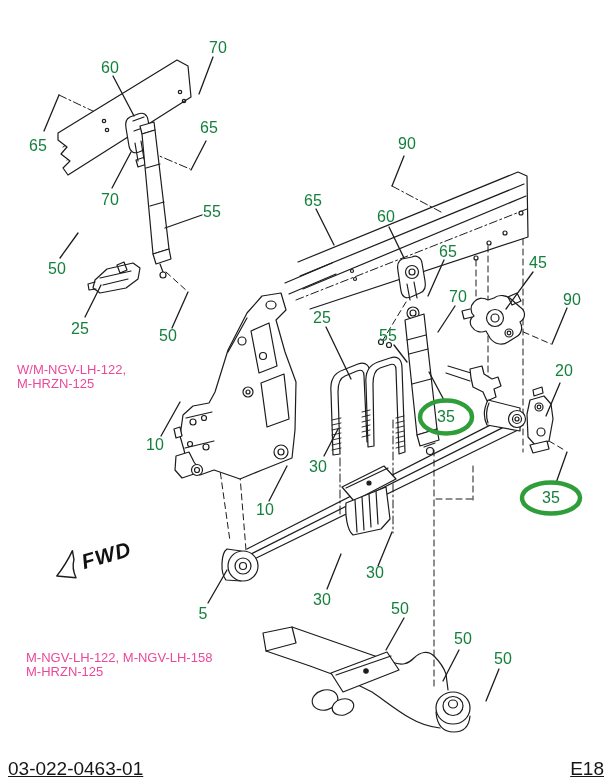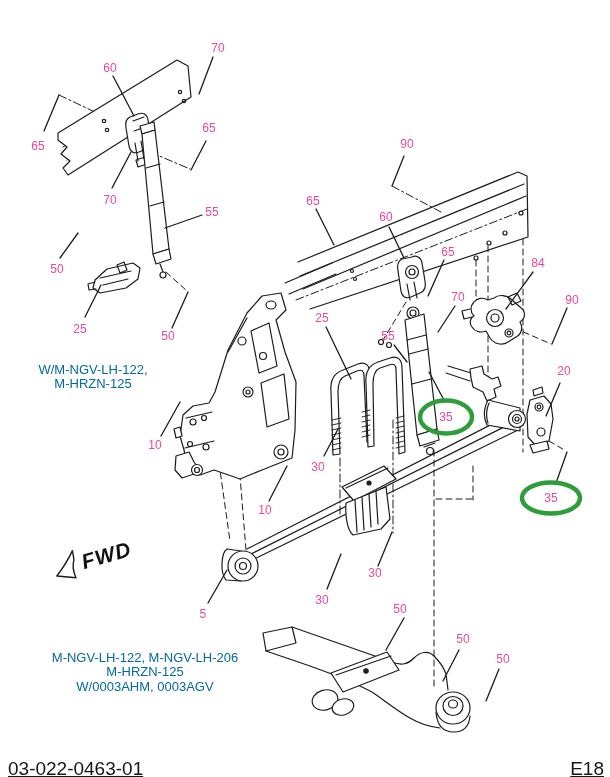--- a/index.html
+++ b/index.html
@@ -1,21 +1,21 @@
 <!DOCTYPE html>
 <html><head>
 <meta charset="utf-8">
 <style>
   html,body{margin:0;padding:0;background:#fff;}
   .stage{position:relative;width:610px;height:777px;background:#fff;
          font-family:"Liberation Sans",sans-serif;overflow:hidden;}
   .art{position:absolute;left:0;top:0;}
-  .co{position:absolute;transform:translate(-50%,-50%);font-size:12px;color:#ec4899;
+  .co{position:absolute;transform:translate(-50%,-50%);font-size:16px;color:#15803d;
       white-space:nowrap;line-height:1;letter-spacing:0.2px;}
-  .note{position:absolute;text-align:center;font-size:13px;color:#0369a1;line-height:14.4px;}
+  .note{position:absolute;text-align:left;font-size:13px;color:#ec4899;line-height:14.4px;}
   .footer{position:absolute;font-size:19px;color:#161616;text-decoration:underline;}
 </style>
 </head>
 <body>
 
 <div class="stage">
 
   <svg class="art" width="610" height="777" viewBox="0 0 610 777" fill="none" stroke="#1c1c1c" stroke-width="1.2" stroke-linecap="round" stroke-linejoin="round">
 
     <g stroke-width="1" stroke-dasharray="8 3 2 3">
@@ -204,21 +204,21 @@
   <span class="co" style="left:110px;top:200px">70</span>
   <span class="co" style="left:212px;top:212px">55</span>
   <span class="co" style="left:57px;top:269px">50</span>
   <span class="co" style="left:80px;top:329px">25</span>
   <span class="co" style="left:168px;top:336px">50</span>
   <span class="co" style="left:155px;top:445px">10</span>
   <span class="co" style="left:407px;top:144px">90</span>
   <span class="co" style="left:313px;top:201px">65</span>
   <span class="co" style="left:386px;top:217px">60</span>
   <span class="co" style="left:448px;top:252px">65</span>
-  <span class="co" style="left:538px;top:263px">84</span>
+  <span class="co" style="left:538px;top:263px">45</span>
   <span class="co" style="left:572px;top:300px">90</span>
   <span class="co" style="left:458px;top:297px">70</span>
   <span class="co" style="left:322px;top:318px">25</span>
   <span class="co" style="left:388px;top:336px">55</span>
   <span class="co" style="left:318px;top:467px">30</span>
   <span class="co" style="left:265px;top:510px">10</span>
   <span class="co" style="left:446px;top:417px">35</span>
   <span class="co" style="left:564px;top:371px">20</span>
   <span class="co" style="left:551px;top:498px">35</span>
   <span class="co" style="left:322px;top:600px">30</span>
@@ -227,21 +227,20 @@
   <span class="co" style="left:400px;top:609px">50</span>
   <span class="co" style="left:463px;top:639px">50</span>
   <span class="co" style="left:503px;top:659px">50</span>
 
   <div class="note" style="left:17px;top:363px;width:152px">
     <div>W/M-NGV-LH-122,</div>
     <div>M-HRZN-125</div>
   </div>
 
   <div class="note" style="left:26px;top:651px;width:238px">
-    <div>M-NGV-LH-122, M-NGV-LH-206</div>
+    <div>M-NGV-LH-122, M-NGV-LH-158</div>
     <div>M-HRZN-125</div>
-    <div>W/0003AHM, 0003AGV</div>
   </div>
 
   <span class="footer" style="left:8px;top:758px">03-022-0463-01</span>
   <span class="footer" style="right:6px;top:758px">E18</span>
 
 </div>
 
 </body></html>

